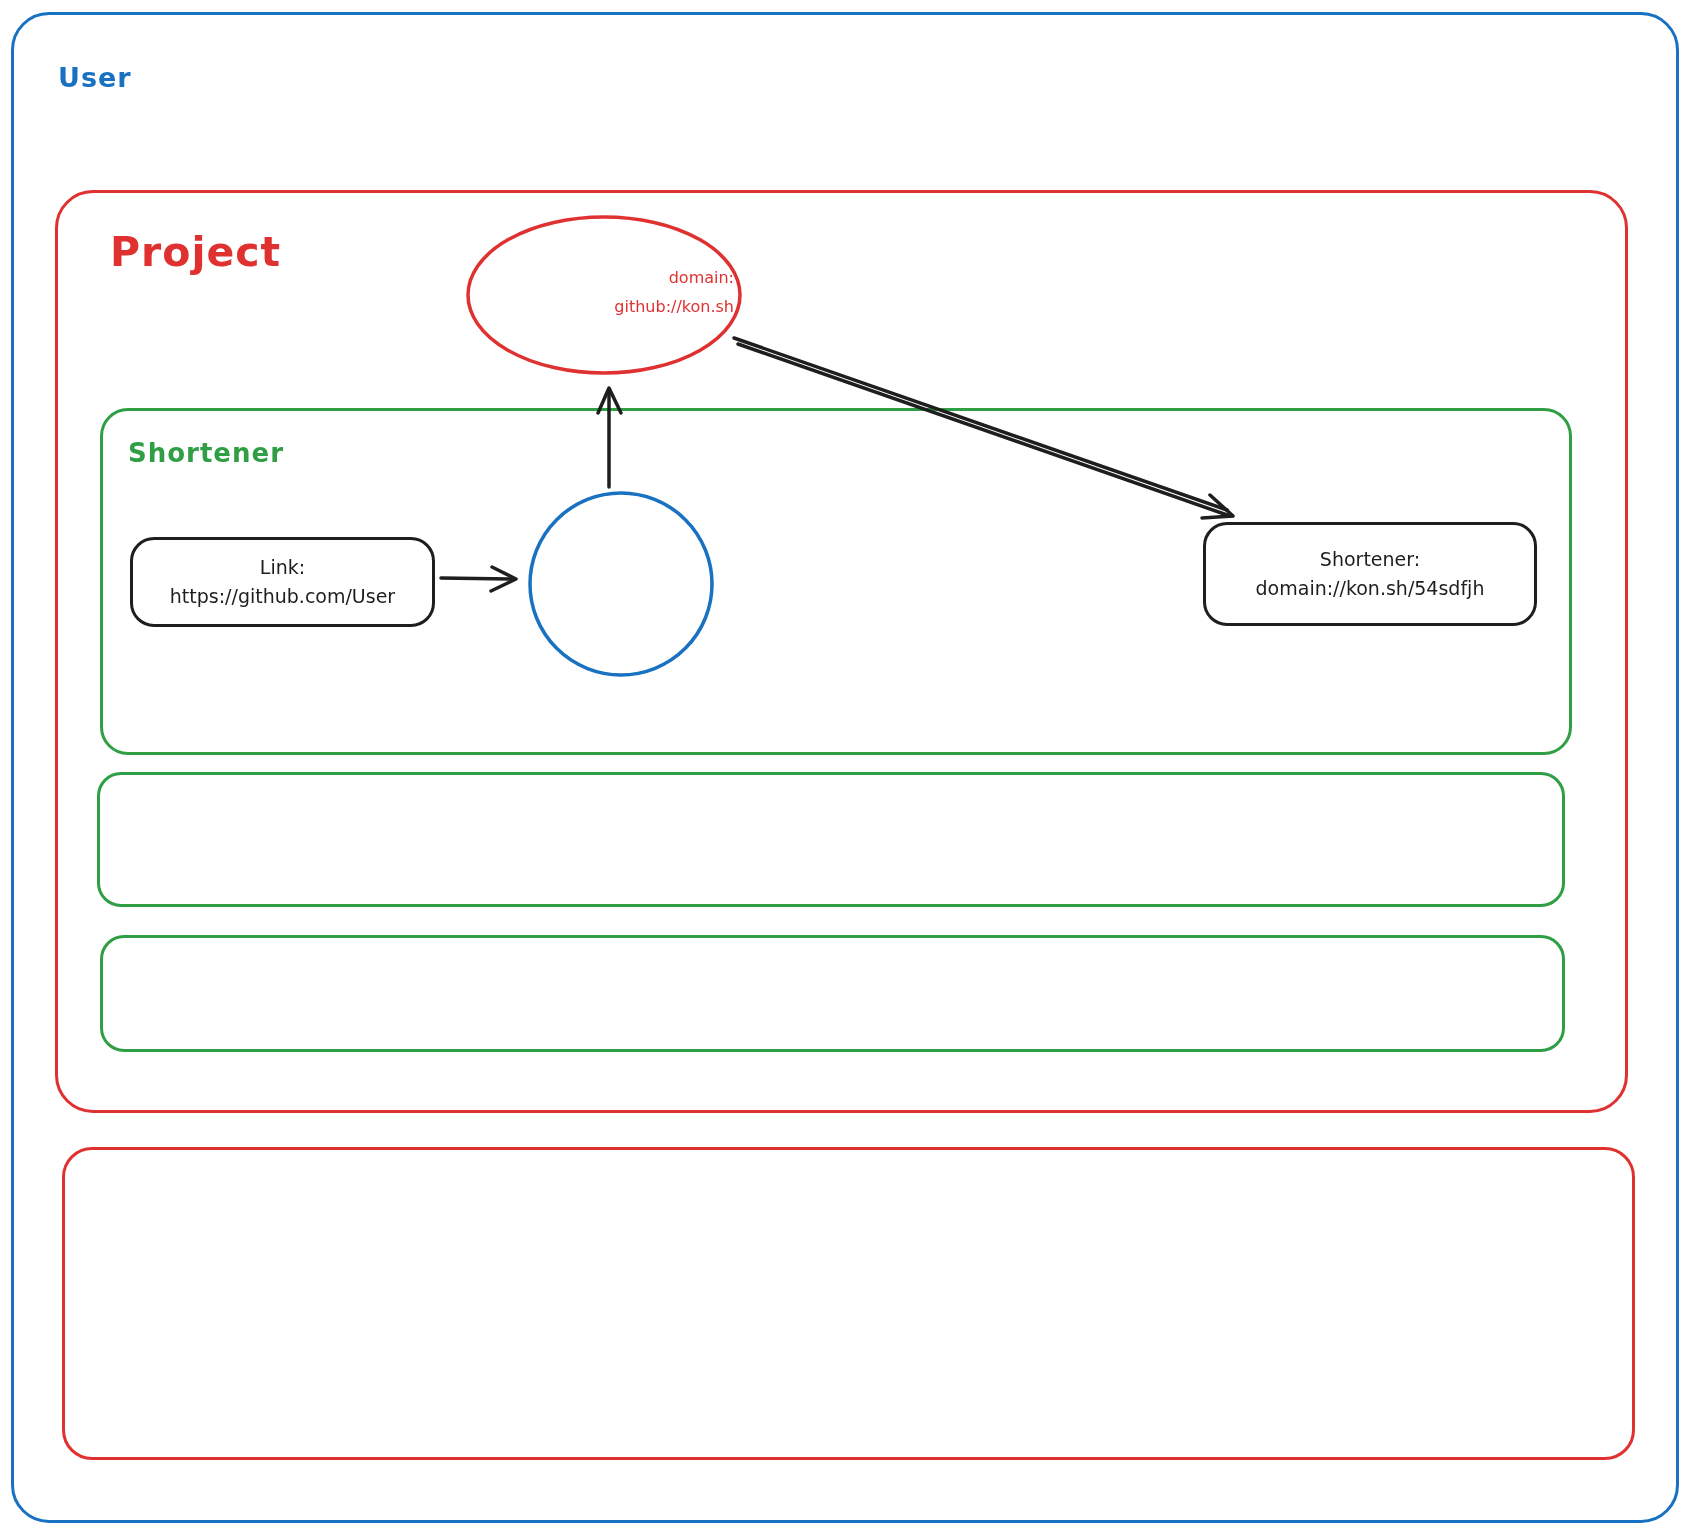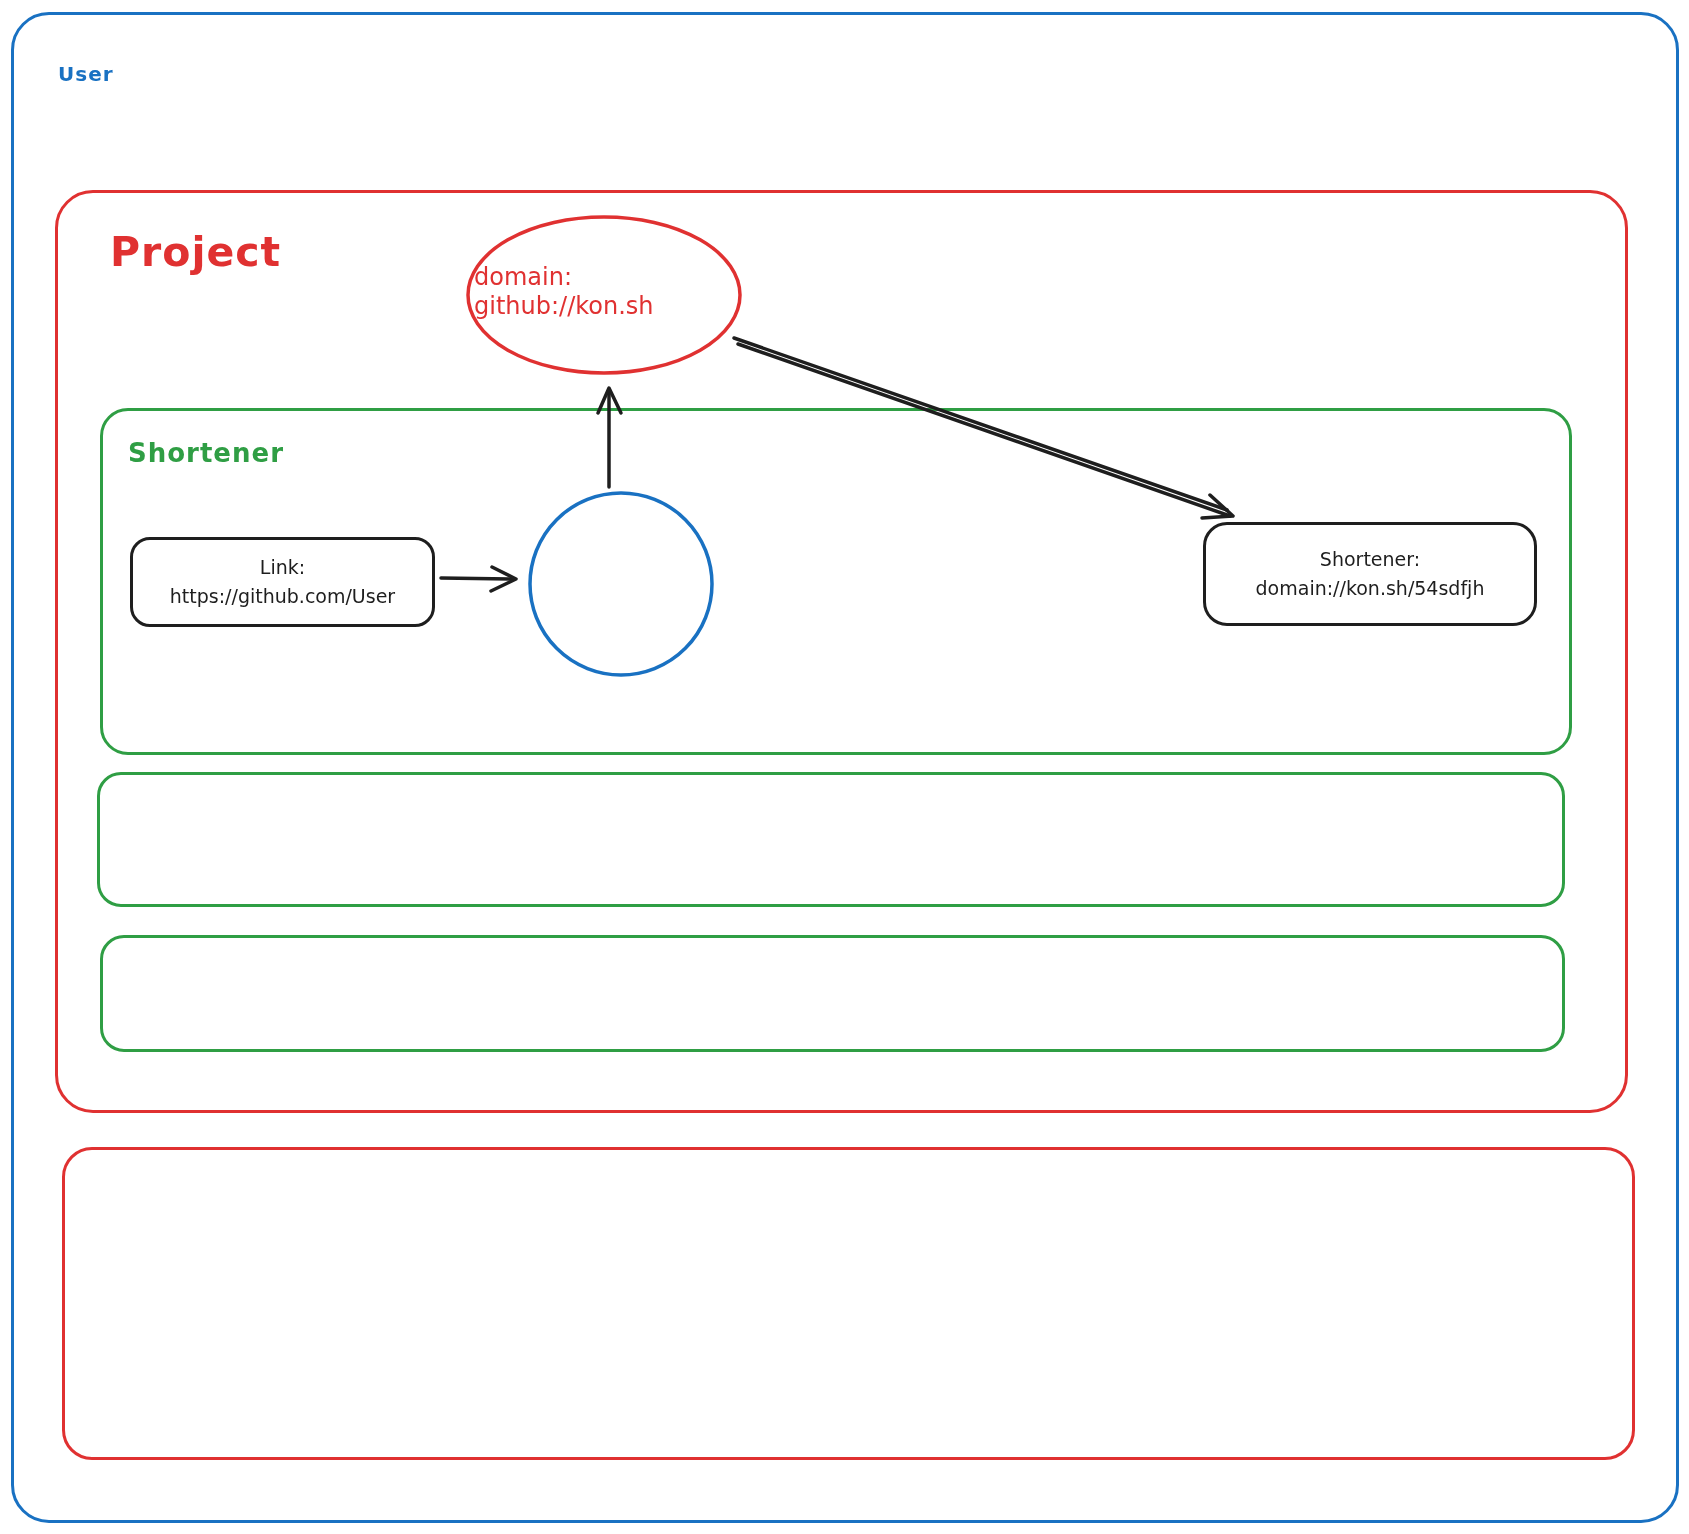--- a/index.html
+++ b/index.html
@@ -14,26 +14,26 @@
   .frame-blue{border:3px solid #1971c2;border-radius:38px;}
   .frame-red{border:3px solid #e03131;border-radius:38px;}
   .frame-green{border:3px solid #2f9e44;border-radius:28px;}
   .node-box{
     position:absolute;box-sizing:border-box;
     border:3.5px solid #1e1e1e;border-radius:24px;
     display:flex;flex-direction:column;align-items:center;justify-content:center;
     color:#1e1e1e;font-size:19px;line-height:29px;text-align:center;
   }
   .frame-label{position:absolute;font-weight:bold;letter-spacing:1px;}
-  .label-user{left:58px;top:62px;color:#1971c2;font-size:20px;}
+  .label-user{left:58px;top:62px;color:#1971c2;font-size:27px;}
   .label-project{left:110px;top:228px;color:#e03131;font-size:41px;}
   .label-shortener{left:128px;top:438px;color:#2f9e44;font-size:26px;}
   .shape-label{
-    position:absolute;text-align:left;
-    font-size:24px;line-height:29px;
+    position:absolute;text-align:right;
+    font-size:16px;line-height:29px;
   }
   .ellipse-label{left:474px;top:263px;width:260px;color:#e03131;}
   .circle-label{left:511px;top:541px;width:220px;color:#1971c2;}
   #overlay{position:absolute;left:0;top:0;pointer-events:none;}
   .stroke-red{stroke:#e03131;fill:none;stroke-width:3.5;stroke-linecap:round;}
   .stroke-blue{stroke:#1971c2;fill:none;stroke-width:3.5;stroke-linecap:round;}
   .stroke-black{stroke:#1e1e1e;fill:none;stroke-width:3.5;stroke-linecap:round;stroke-linejoin:round;}
 </style>
 </head>
 <body>
@@ -47,21 +47,21 @@
   <div class="frame-label label-project">Project</div>
 
   <div class="frame frame-green" style="left:100px;top:408px;width:1472px;height:347px;"></div>
   <div class="frame-label label-shortener">Shortener</div>
 
   <div class="frame frame-green" style="left:97px;top:772px;width:1468px;height:135px;border-radius:24px;"></div>
   <div class="frame frame-green" style="left:100px;top:935px;width:1465px;height:117px;border-radius:24px;"></div>
 
   <div class="frame frame-red" style="left:62px;top:1147px;width:1573px;height:313px;border-radius:30px;"></div>
 
-  <div class="node-box" style="left:130px;top:537px;width:305px;height:90px;border-radius:20px;">
+  <div class="node-box" style="left:130px;top:537px;width:305px;height:90px;">
     <span>Link:</span>
     <span>https://github.com/User</span>
   </div>
 
   <div class="node-box" style="left:1203px;top:522px;width:334px;height:104px;">
     <span>Shortener:</span>
     <span>domain://kon.sh/54sdfjh</span>
   </div>
 
   <svg id="overlay" width="1689" height="1534" viewBox="0 0 1689 1534">

